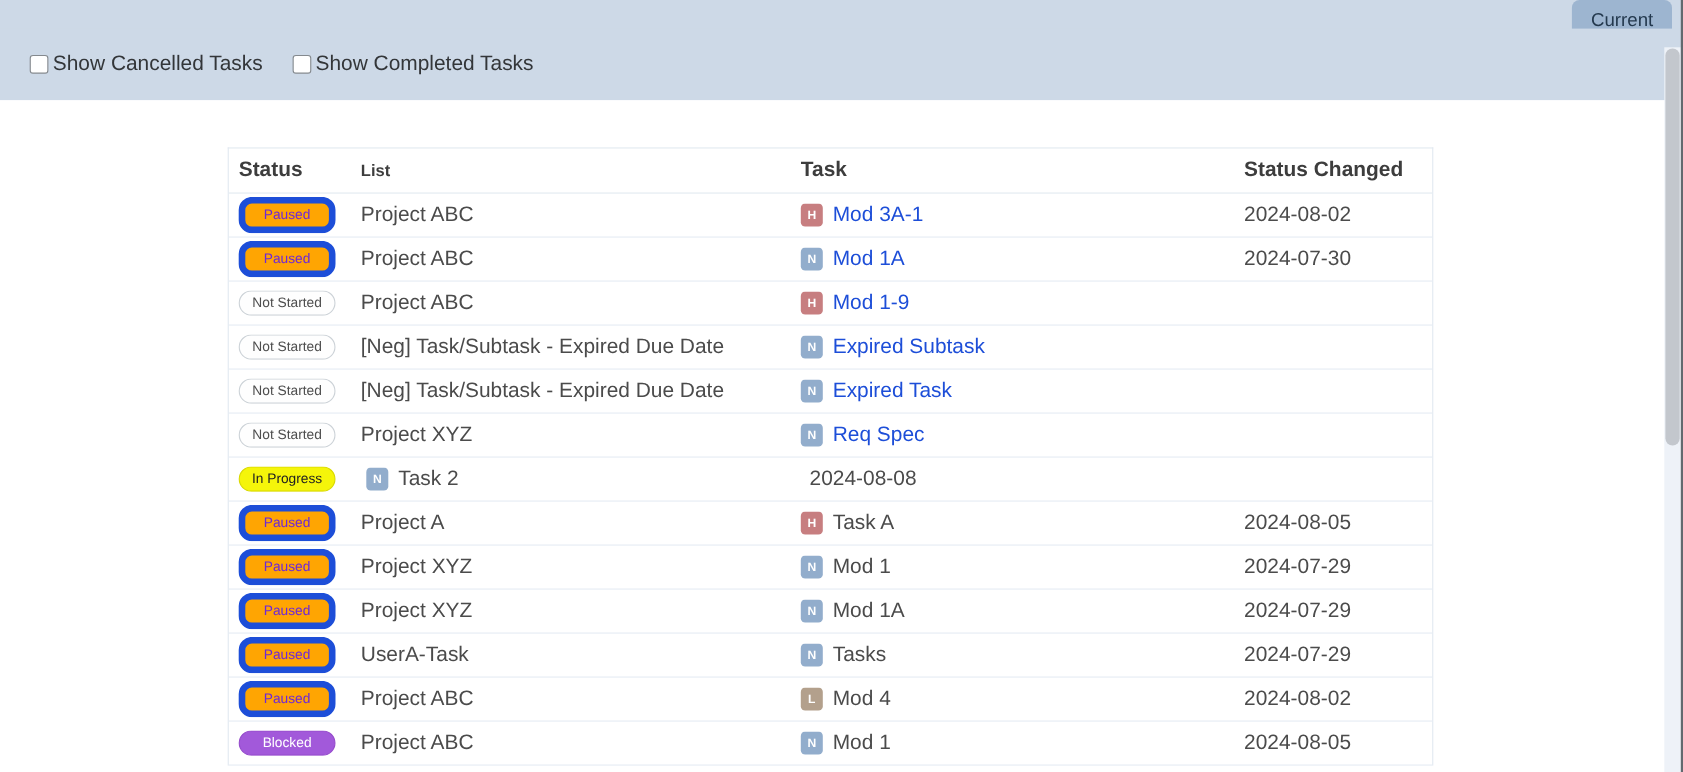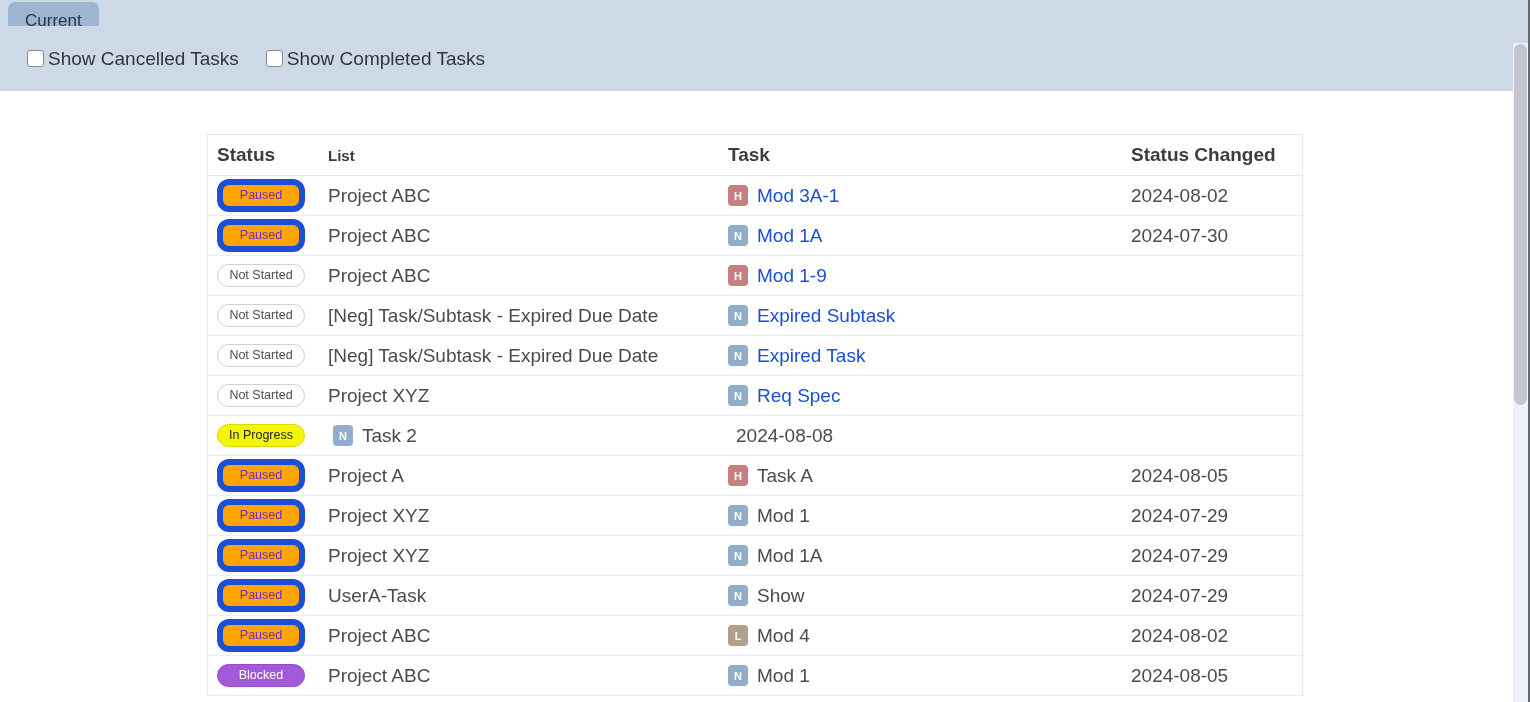--- a/index.html
+++ b/index.html
@@ -19,20 +19,21 @@
   .tabbar {
     position: absolute;
     top: 0; left: 0;
     width: 1530px;
     height: 41px;
     background: #cdd9e7;
     border-bottom: 2px solid #8fa5ba;
     display: flex;
     align-items: flex-end;
     padding-left: 8px;
+    flex-direction: column;
   }
   .tab {
     height: 37px;
     padding: 0 17px;
     display: flex;
     align-items: center;
     font-size: 17px;
     color: #24394e;
     border-radius: 7px 7px 0 0;
     margin-right: 10px;
@@ -274,21 +275,21 @@
             <div class="prio p-N">N</div>
             <div class="task-text">Mod 1A</div>
           </div>
           <div class="cell c-date">2024-07-29</div>
         </div>
         <div class="trow">
           <div class="cell c-status"><div class="badge b-paused">Paused</div></div>
           <div class="cell c-list">UserA-Task</div>
           <div class="cell c-task">
             <div class="prio p-N">N</div>
-            <div class="task-text">Show</div>
+            <div class="task-text">Tasks</div>
           </div>
           <div class="cell c-date">2024-07-29</div>
         </div>
         <div class="trow">
           <div class="cell c-status"><div class="badge b-paused">Paused</div></div>
           <div class="cell c-list">Project ABC</div>
           <div class="cell c-task">
             <div class="prio p-L">L</div>
             <div class="task-text">Mod 4</div>
           </div>

